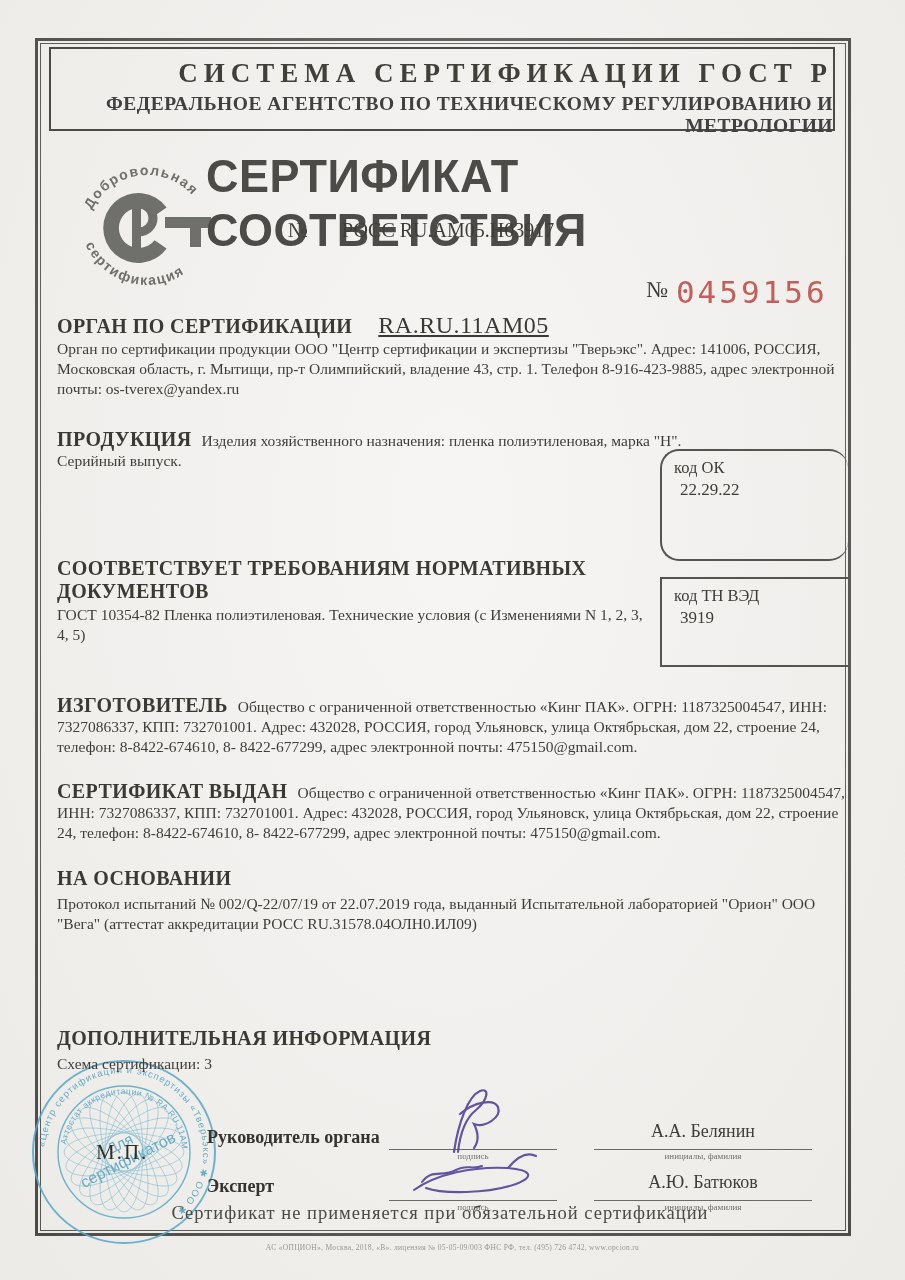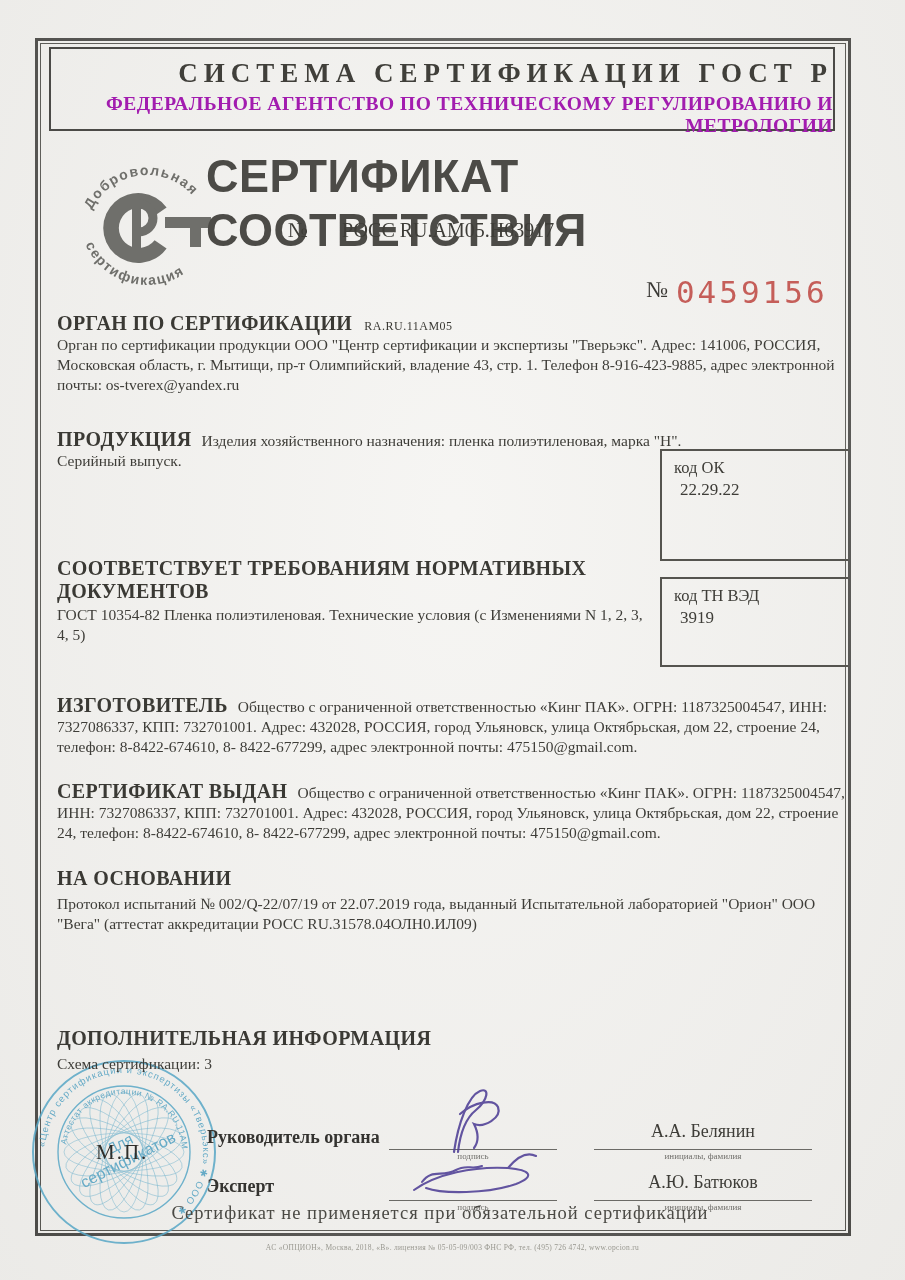--- a/index.html
+++ b/index.html
@@ -6,55 +6,55 @@
   body{background:#e9e8e5;font-family:"Liberation Serif", serif;}
   .page{position:relative;width:905px;height:1280px;background:#f3f2ef;overflow:hidden;color:#3e3d38;}
   .page::after{content:"";position:absolute;inset:0;pointer-events:none;
     background:radial-gradient(ellipse at 50% 40%, rgba(255,255,255,.25), rgba(0,0,0,.03));}
   .frame-outer{position:absolute;left:35px;top:38px;width:810px;height:1192px;border:3px solid #4b4a47;}
   .frame-inner{position:absolute;inset:2px;border:1px solid #55544f;}
   .abs{position:absolute;}
 
   .header-box{left:49px;top:47px;width:782px;height:80px;border:2px solid #4b4a47;text-align:right;z-index:2;}
   .header-line1{margin-top:9px;font-size:27px;font-weight:bold;letter-spacing:6px;color:#403f3a;}
-  .header-line2{margin-top:4px;font-size:19.5px;font-weight:bold;letter-spacing:.5px;color:#a21caf;}
+  .header-line2{margin-top:4px;font-size:19.5px;font-weight:bold;letter-spacing:.5px;color:#404040;}
 
   .doc-title{left:206px;top:149px;width:640px;font-family:"Liberation Sans",sans-serif;
     font-weight:bold;font-size:45px;letter-spacing:.5px;color:#4c4b47;transform:scaleY(1.04);transform-origin:top left;z-index:2;}
 
   .num-row{left:288px;top:218px;font-size:20px;z-index:2;}
   .num-row .no{font-size:21px;margin-right:34px;}
   .validity-row{left:284px;top:251px;font-size:18.5px;z-index:2;}
   .validity-row b{font-weight:bold;}
   .v-from{margin-left:28px;}
   .v-date1{margin-left:22px;font-size:19.5px;}
   .v-po{margin-left:118px;font-weight:bold;}
   .v-date2{margin-left:26px;font-size:19.5px;}
   .blank-no{left:646px;top:274px;z-index:2;}
   .blank-no .no{font-size:23px;color:#3a3935;vertical-align:6px;}
   .blank-no .digits{font-family:"DejaVu Sans Mono",monospace;font-size:31px;letter-spacing:3px;
     color:#c2524d;opacity:.92;margin-left:8px;}
 
   .sec{z-index:2;}
   .sec-h{font-size:20px;font-weight:bold;letter-spacing:.4px;color:#3a3934;}
-  .sec-h .code{font-weight:normal;letter-spacing:.5px;margin-left:12px;font-size:12px;}
+  .sec-h .code{font-weight:normal;letter-spacing:.5px;margin-left:26px;font-size:24px;text-decoration:underline;}
   .body-txt{font-size:15.5px;line-height:1.3;color:#3e3d38;}
   .inline-h{font-size:20px;font-weight:bold;letter-spacing:.4px;color:#3a3934;margin-right:10px;}
 
   .organ{left:57px;top:312px;width:794px;}
   .organ .body-txt{margin-top:0;}
 
   .product{left:57px;top:428px;width:648px;}
   .conf{left:57px;top:557px;width:606px;}
   .conf .body-txt{margin-top:2px;width:598px;}
 
   .code-box{border:2px solid #55544f;border-right:none;background:transparent;z-index:2;}
   .code-box .lbl{font-size:16.5px;margin:7px 0 0 12px;}
   .code-box .val{font-size:17px;margin:2px 0 0 18px;}
-  .box-ok{left:660px;top:449px;width:186px;height:108px;}
+  .box-ok{left:660px;top:449px;width:186px;height:108px;border-radius:19px;}
   .box-tnved{left:660px;top:577px;width:186px;height:86px;}
 
   .maker{left:57px;top:694px;width:794px;}
   .issued{left:57px;top:780px;width:794px;}
   .basis{left:57px;top:867px;width:788px;}
   .basis .body-txt{margin-top:4px;}
   .addinfo{left:57px;top:1027px;width:700px;}
   .addinfo .body-txt{margin-top:4px;}
 
   .stamp-svg{left:28px;top:1056px;z-index:1;opacity:.85;}

